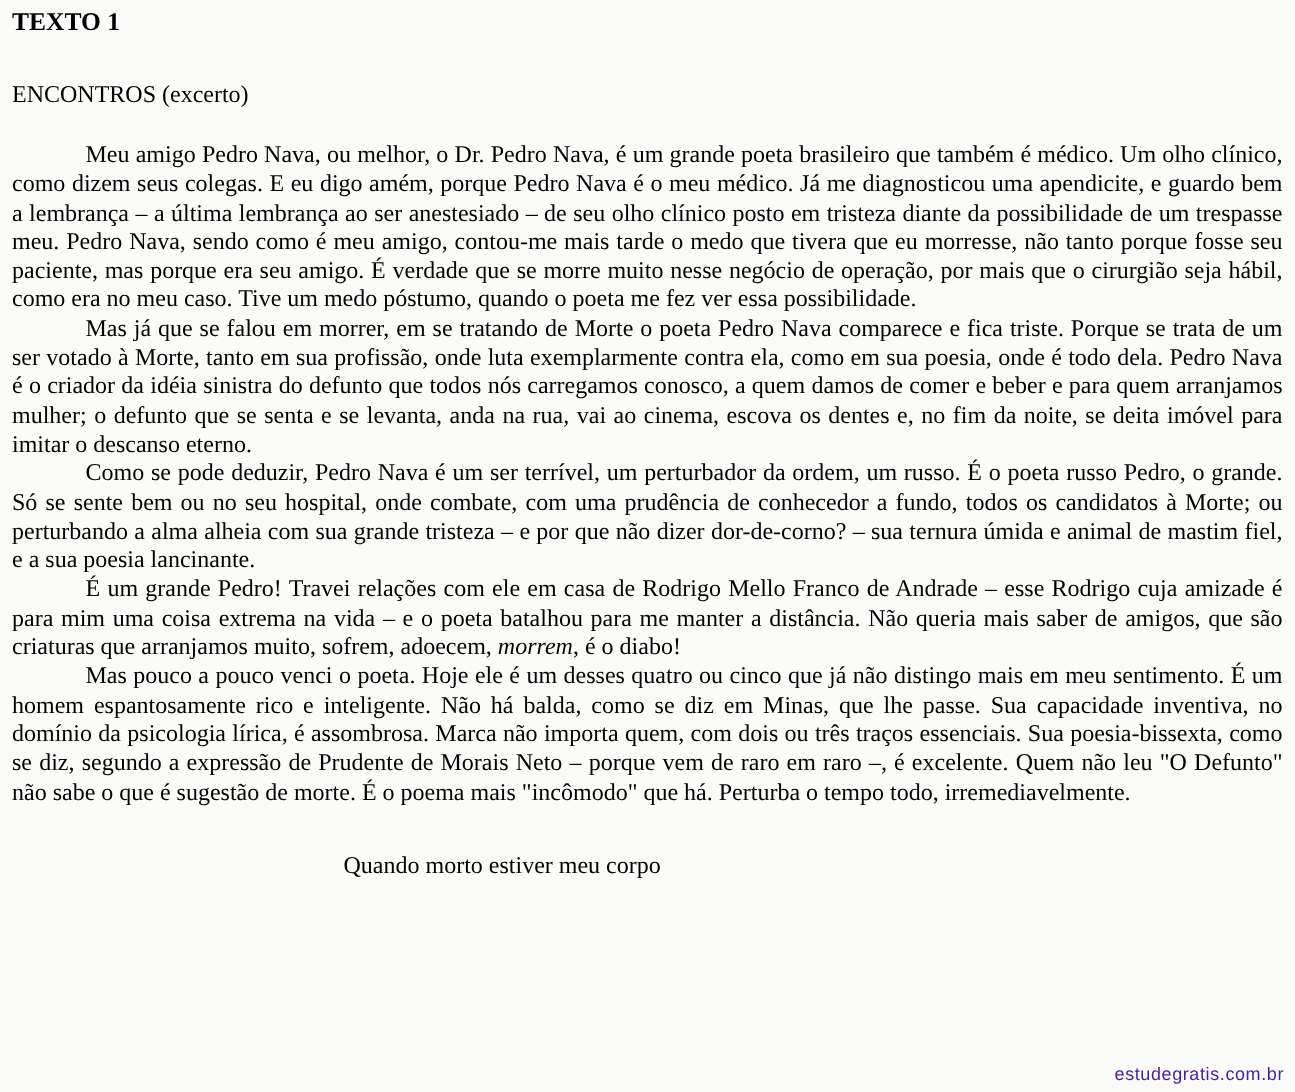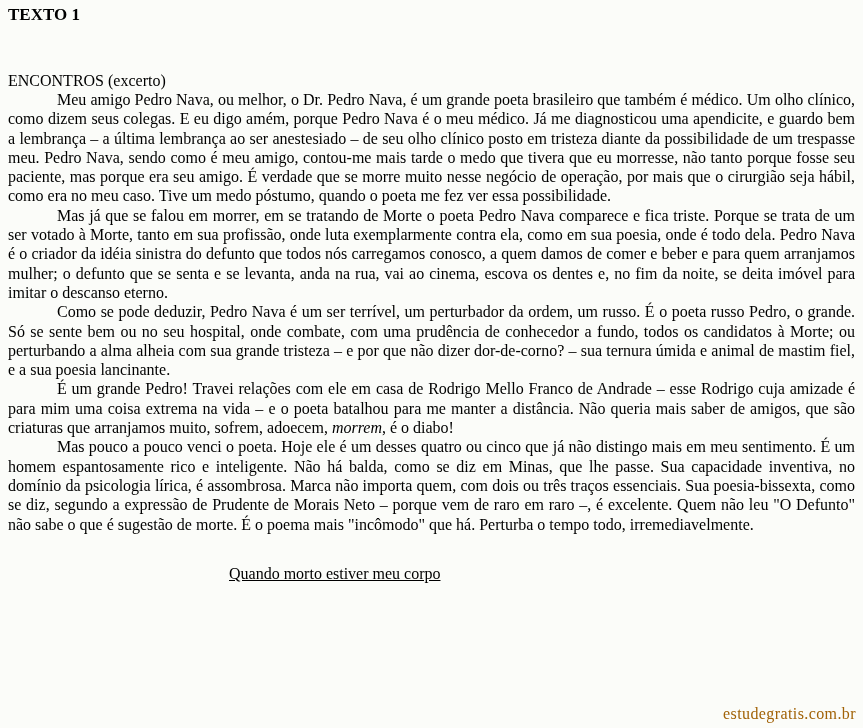--- a/index.html
+++ b/index.html
@@ -20,57 +20,57 @@
     box-sizing: border-box;
     width: 863px;
   }
   .doc-title {
     font-size: 17px;
     font-weight: bold;
     margin: 0;
     line-height: 20px;
   }
   .heading-block {
-    margin-top: 46px;
+    margin-top: 29px;
     font-size: 16px;
     line-height: 19px;
   }
   .heading-block div {
     margin: 0;
   }
   .body-text {
+    margin-top: 21px;
     font-size: 16px;
     line-height: 19.3px;
     text-align: justify;
   }
   .body-text p {
     margin: 0;
     padding: 0;
     text-indent: 49px;
   }
   .italic {
     font-style: italic;
   }
   .verse {
     margin-top: 30px;
     margin-left: 221px;
     font-size: 16px;
     line-height: 19.5px;
-    text-decoration: underline;
   }
   .verse div {
     margin: 0;
   }
   .watermark {
     position: absolute;
     right: 7px;
     bottom: 5px;
-    font-family: Liberation Serif, serif;
-    font-size: 16px;
-    color: #a16207;
+    font-family: Liberation Sans, sans-serif;
+    font-size: 12px;
+    color: #4c1d95;
     letter-spacing: 0.4px;
   }
 </style>
 </head>
 <body>
 
 <div class="page">
 
   <h1 class="doc-title">TEXTO 1</h1>
 

